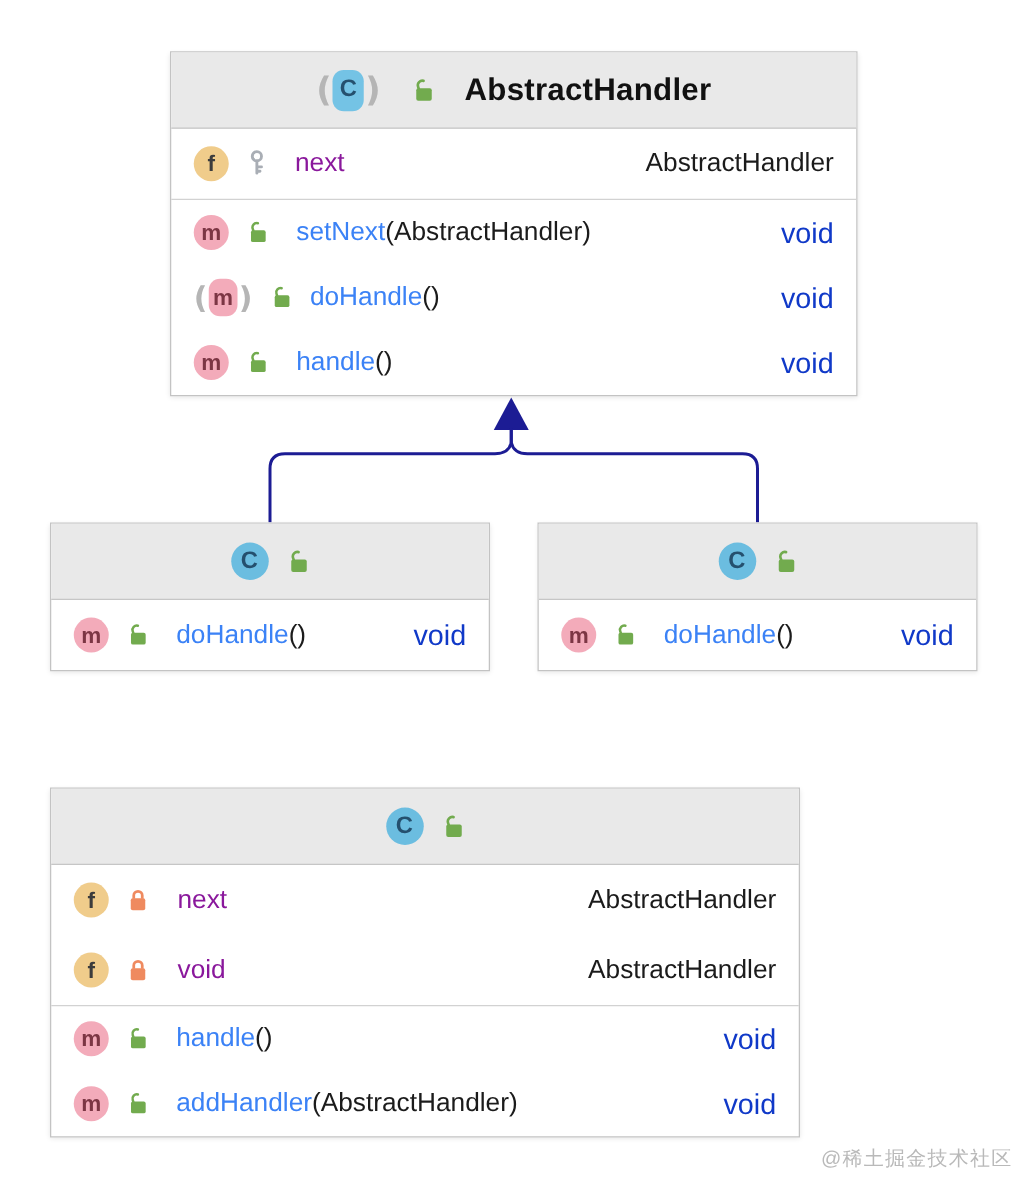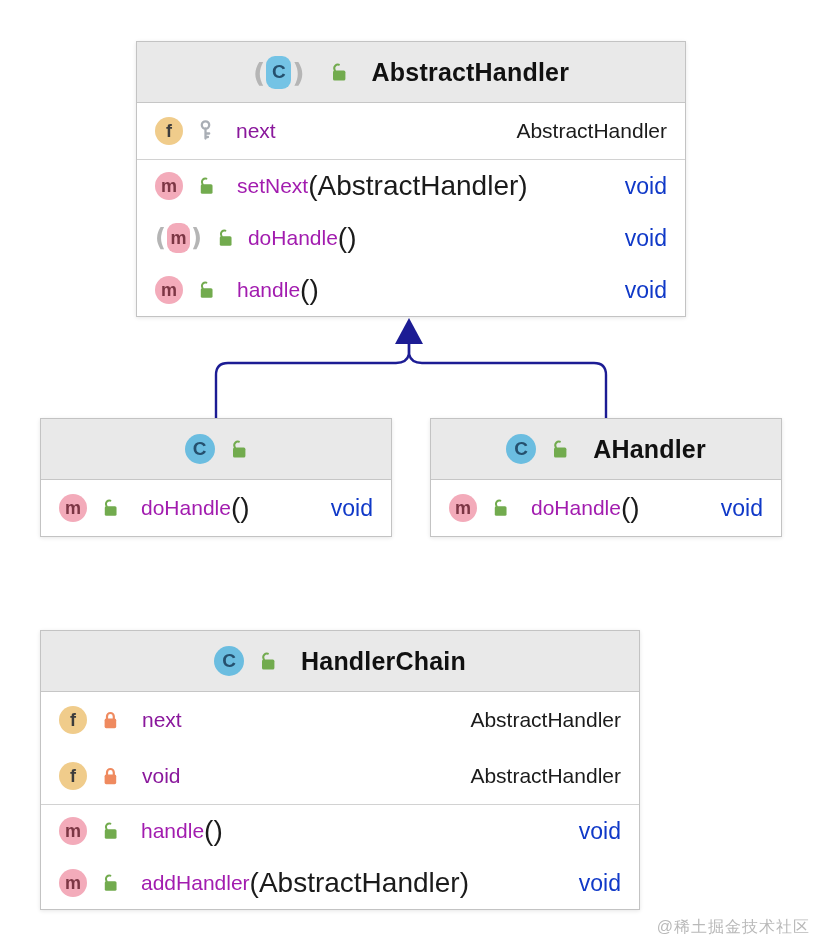--- a/index.html
+++ b/index.html
@@ -23,22 +23,22 @@
     font-size:25px;font-weight:600;color:#111;letter-spacing:.2px;margin-left:14px;
   }
   .row{
     display:flex;align-items:center;padding:0 18px;box-sizing:border-box;
   }
   .row.field-row{height:56px;}
   .row.method-row{height:52px;}
   .sect-sep{border-top:1px solid #d2d2d2;margin:0;}
   .member-name{font-size:21px;margin-left:22px;}
   .field-name{color:#8a189c;}
-  .method-name{color:#a21caf;}
-  .method-params{color:#1b1b1b;font-size:28px;}
+  .method-name{color:#3b82f6;}
+  .method-params{color:#1b1b1b;font-size:21px;}
   .member-type{margin-left:auto;font-size:21px;color:#1b1b1b;}
   .returns{margin-left:auto;font-size:23px;color:#1039c8;}
   
   .badge{
     width:28px;height:28px;border-radius:50%;
     display:flex;align-items:center;justify-content:center;
     font-size:18px;font-weight:600;flex:none;
   }
   .badge.class-c{background:#6bbde0;color:#25506e;width:30px;height:30px;font-size:19px;}
   .badge.field-f{background:#f0cc8b;color:#3c3c3c;}
@@ -172,21 +172,20 @@
 
 <div class="class-box" style="left:430px;top:418px;width:352px;">
   <div class="box-header">
     <span class="badge class-c">C</span>
     <span class="icon2" style="margin-left:4px">
       <svg width="19" height="19" viewBox="0 0 19 19">
         <path d="M6 8 L6 6.2 A3.6 3.6 0 0 1 11.6 3.2" fill="none" stroke="#72ab4e" stroke-width="2.1" stroke-linecap="round" transform="rotate(-18 6 8)"></path>
         <rect x="4" y="7.6" width="12.4" height="10" rx="1.6" fill="#72ab4e"></rect>
       </svg>
     </span>
-    <span class="class-title">AHandler</span>
   </div>
   <div class="row field-row">
     <span class="badge method-m">m</span>
     <span class="icon2">
       <svg width="18" height="18" viewBox="0 0 19 19">
         <path d="M6 8 L6 6.2 A3.6 3.6 0 0 1 11.6 3.2" fill="none" stroke="#72ab4e" stroke-width="2.1" stroke-linecap="round" transform="rotate(-18 6 8)"></path>
         <rect x="4" y="7.6" width="12.4" height="10" rx="1.6" fill="#72ab4e"></rect>
       </svg>
     </span>
     <span class="member-name method-name">doHandle</span>
@@ -197,21 +196,20 @@
 
 <div class="class-box" style="left:40px;top:630px;width:600px;">
   <div class="box-header">
     <span class="badge class-c">C</span>
     <span class="icon2" style="margin-left:4px">
       <svg width="19" height="19" viewBox="0 0 19 19">
         <path d="M6 8 L6 6.2 A3.6 3.6 0 0 1 11.6 3.2" fill="none" stroke="#72ab4e" stroke-width="2.1" stroke-linecap="round" transform="rotate(-18 6 8)"></path>
         <rect x="4" y="7.6" width="12.4" height="10" rx="1.6" fill="#72ab4e"></rect>
       </svg>
     </span>
-    <span class="class-title">HandlerChain</span>
   </div>
 
   <div class="row field-row">
     <span class="badge field-f">f</span>
     <span class="icon2">
       <svg width="19" height="20" viewBox="0 0 19 20">
         <path d="M6 9 L6 6.4 A3.4 3.4 0 0 1 12.8 6.4 L12.8 9" fill="none" stroke="#ef8a5f" stroke-width="2.2"></path>
         <rect x="3.6" y="8.6" width="11.6" height="9.6" rx="1.6" fill="#ef8a5f"></rect>
       </svg>
     </span>

